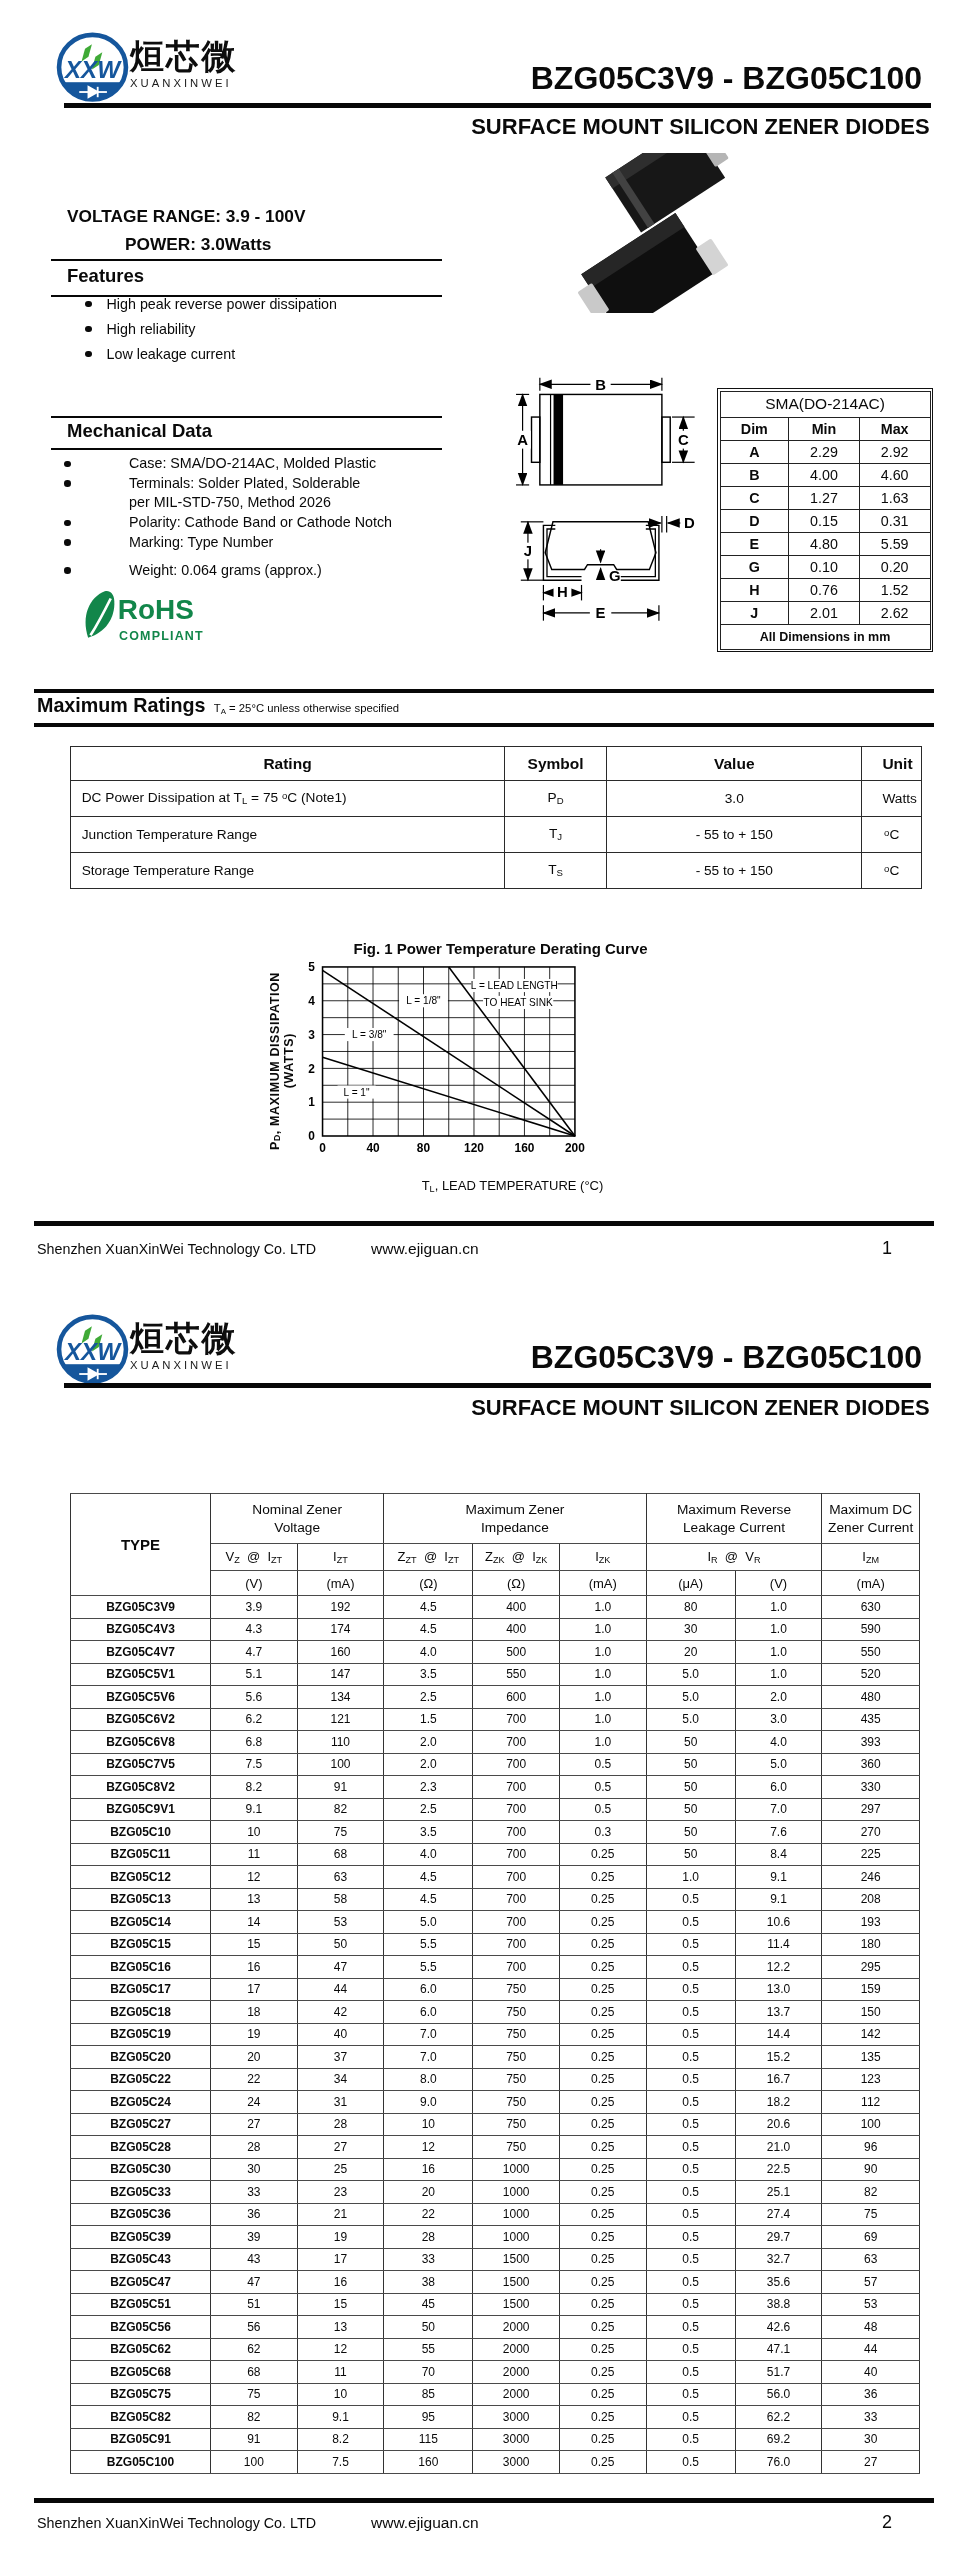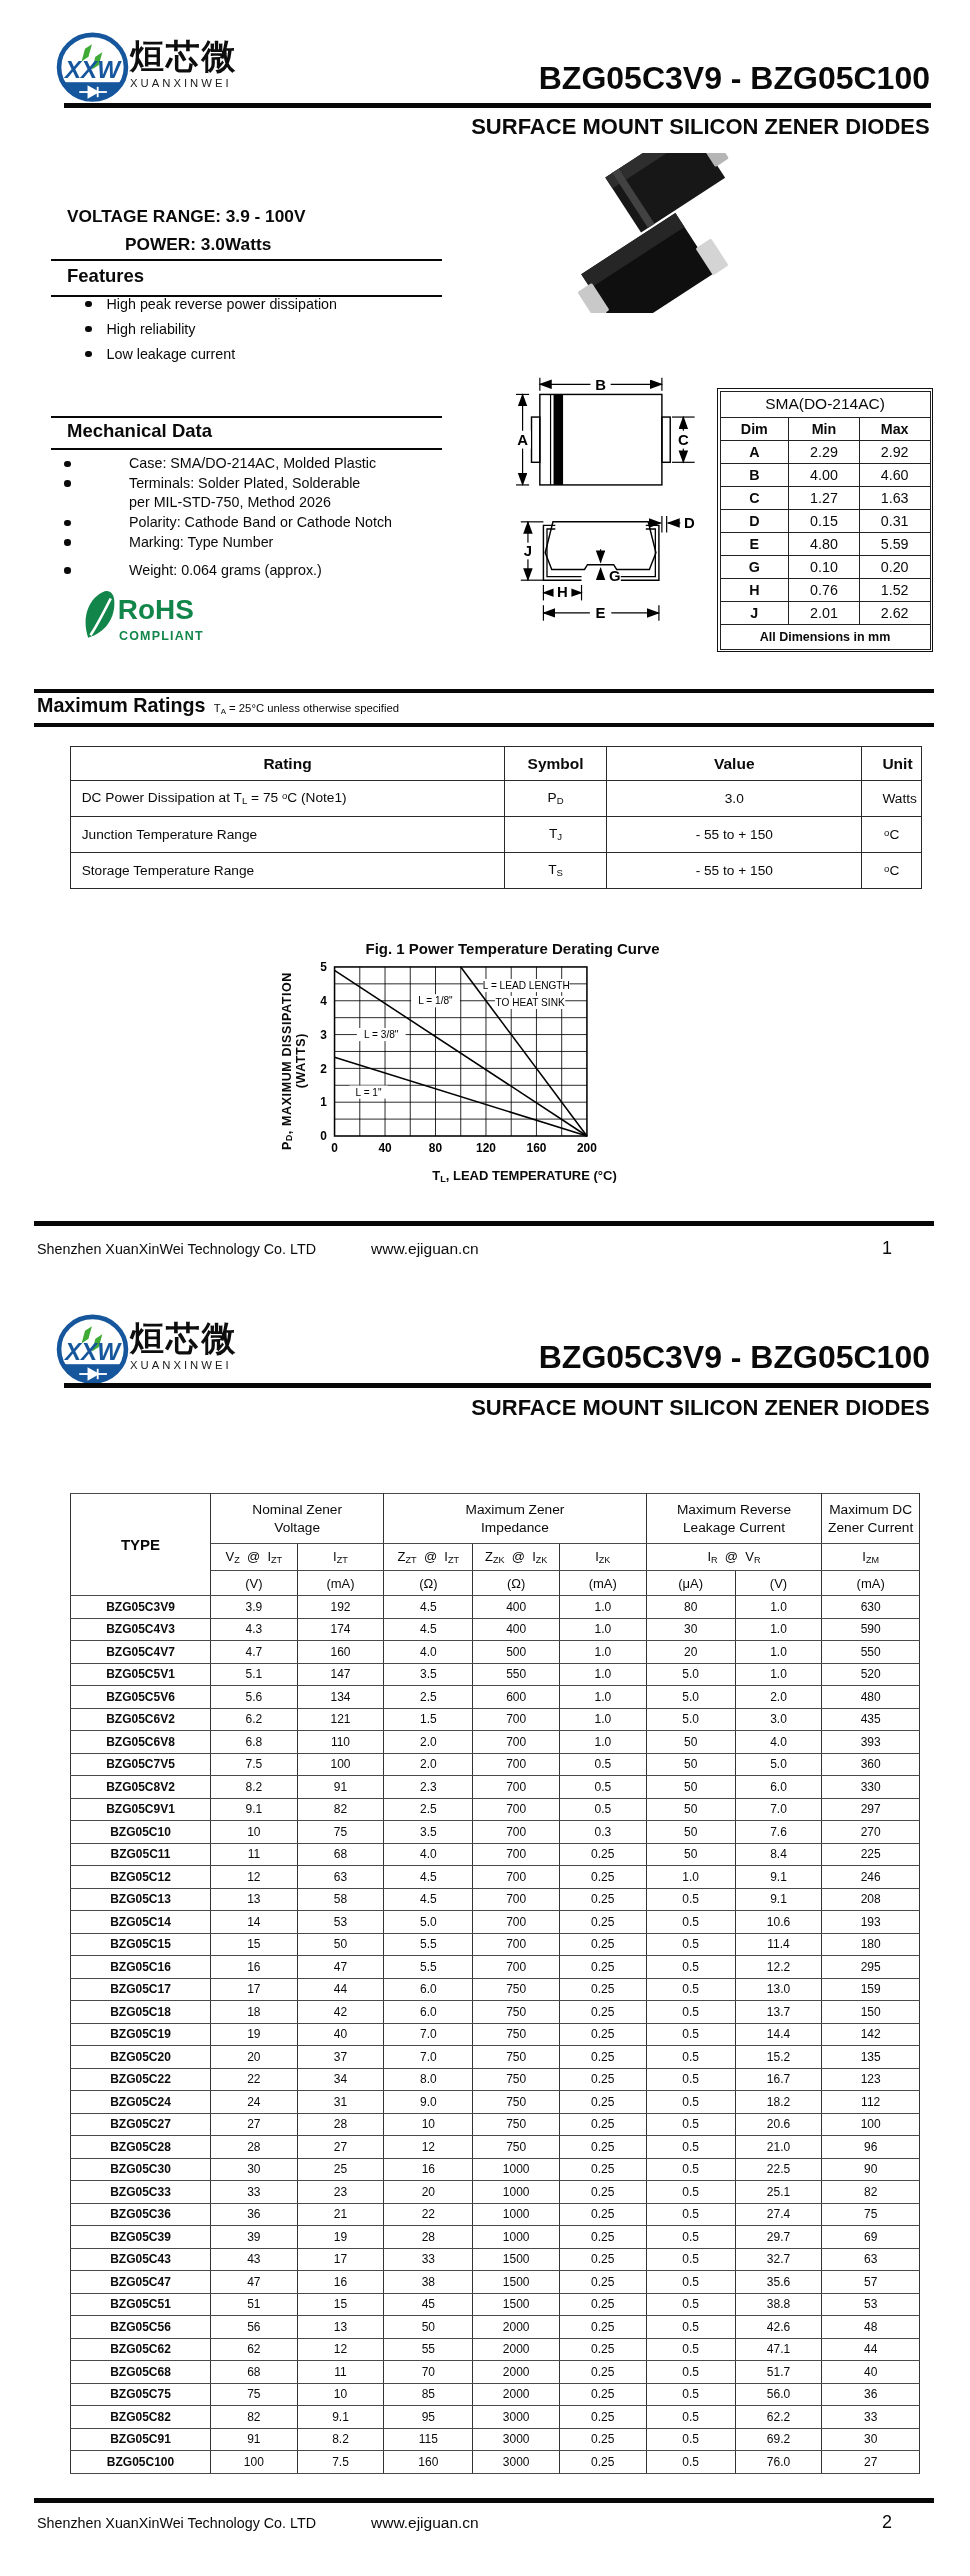--- a/index.html
+++ b/index.html
@@ -6,21 +6,21 @@
   #sheet{position:relative;width:970px;height:2576px;background:#fff;overflow:hidden;
          font-family:"Liberation Sans",sans-serif;color:#0a0a0a;}
   .abs{position:absolute;}
   .hrule{position:absolute;background:#070707;}
   
   .logo{position:absolute;left:55px;display:flex;align-items:flex-start;}
   .logo svg{width:75px;height:73px;flex:0 0 auto;}
   .logo-cn{font-size:34px;font-weight:bold;letter-spacing:1.8px;line-height:1.5;color:#0d0d0d;}
   .logo-en{font-size:11.3px;letter-spacing:3px;color:#1b1b1b;margin-top:-4.8px;}
   
-  .doc-title{position:absolute;right:40px;font-size:32px;font-weight:bold;letter-spacing:0px;white-space:nowrap;}
+  .doc-title{position:absolute;right:48px;font-size:32px;font-weight:bold;letter-spacing:0px;white-space:nowrap;}
   .doc-subtitle{position:absolute;right:40px;font-size:22.7px;font-weight:bold;white-space:nowrap;
                 transform:scaleX(.97);transform-origin:right;}
   
   .vrange{position:absolute;left:67px;top:202px;font-size:17.3px;font-weight:bold;line-height:28px;}
   .vrange .l2{padding-left:58px;}
   .sec-head{position:absolute;font-size:18.5px;font-weight:bold;}
   .blist{position:absolute;list-style:none;margin:0;padding:0;font-size:14.3px;}
   .blist li{position:relative;padding-left:21.5px;height:25px;display:flex;align-items:center;}
   .blist li .dot{position:absolute;left:0;top:50%;margin-top:-3px;width:6.6px;height:6.6px;border-radius:50%;background:#0a0a0a;}
   .mlist{position:absolute;list-style:none;margin:0;padding:0;font-size:14.3px;}
@@ -43,21 +43,21 @@
   table.ratings th,table.ratings td{border:0.9px solid #2a2a2a;font-size:13.7px;text-align:center;padding:0 20px;margin-left:43px;}
   table.ratings th{font-size:15.5px;font-weight:bold;height:33px;}
   table.ratings td{height:35px;}
   table.ratings td.rleft{text-align:left;padding-left:10.7px;}
   
   .chart{position:absolute;width:417px;}
   .chart-title{font-size:15px;font-weight:bold;text-align:center;padding-left:48px;margin-bottom:3.6px;white-space:nowrap;}
   .chart-body{display:flex;align-items:center;}
   .ylab{display:flex;flex-direction:row;height:197px;align-items:center;}
   .ylab span{writing-mode:vertical-rl;transform:rotate(180deg);text-align:center;font-size:12.5px;font-weight:600;letter-spacing:0.6px;}
-  .xlab{font-size:13px;font-weight:700;text-align:center;padding-left:72px;margin-top:7px;}
+  .xlab{font-size:13px;font-weight:400;text-align:center;padding-left:72px;margin-top:17px;}
   .grid{stroke:#000;stroke-width:1.4;}
   .frame{fill:none;stroke:#000;stroke-width:2.6;}
   .ser{fill:none;stroke:#000;stroke-width:2.6;}
   .tick{font:600 20px "Liberation Sans",sans-serif;fill:#000;}
   .ann{font:500 17px "Liberation Sans",sans-serif;fill:#000;}
   
   .foot-company{position:absolute;left:37px;font-size:14.3px;}
   .foot-site{position:absolute;left:371px;font-size:15.5px;}
   .foot-page{position:absolute;right:78px;font-size:18px;}
   
@@ -337,21 +337,21 @@
         </tr>
         <tr>
           <td class="rleft">Storage Temperature Range</td>
           <td>T<sub>S</sub></td>
           <td>- 55 to + 150</td>
           <td><sup>o</sup>C</td>
         </tr>
       </tbody>
   </table>
 
-  <div class="chart" style="left:280px;top:940px;">
+  <div class="chart" style="left:268px;top:940px;">
     <div class="chart-title">Fig. 1  Power Temperature Derating Curve</div>
     <div class="chart-body">
       <div class="ylab">
         <span>P<sub>D</sub>, MAXIMUM DISSIPATION</span>
         <span>(WATTS)</span>
       </div>
       <svg width="290" height="200" viewBox="0 0 486 336">
           <line class="grid" x1="86.4" y1="10" x2="86.4" y2="294"></line>
           <line class="grid" x1="128.8" y1="10" x2="128.8" y2="294"></line>
           <line class="grid" x1="171.2" y1="10" x2="171.2" y2="294"></line>

